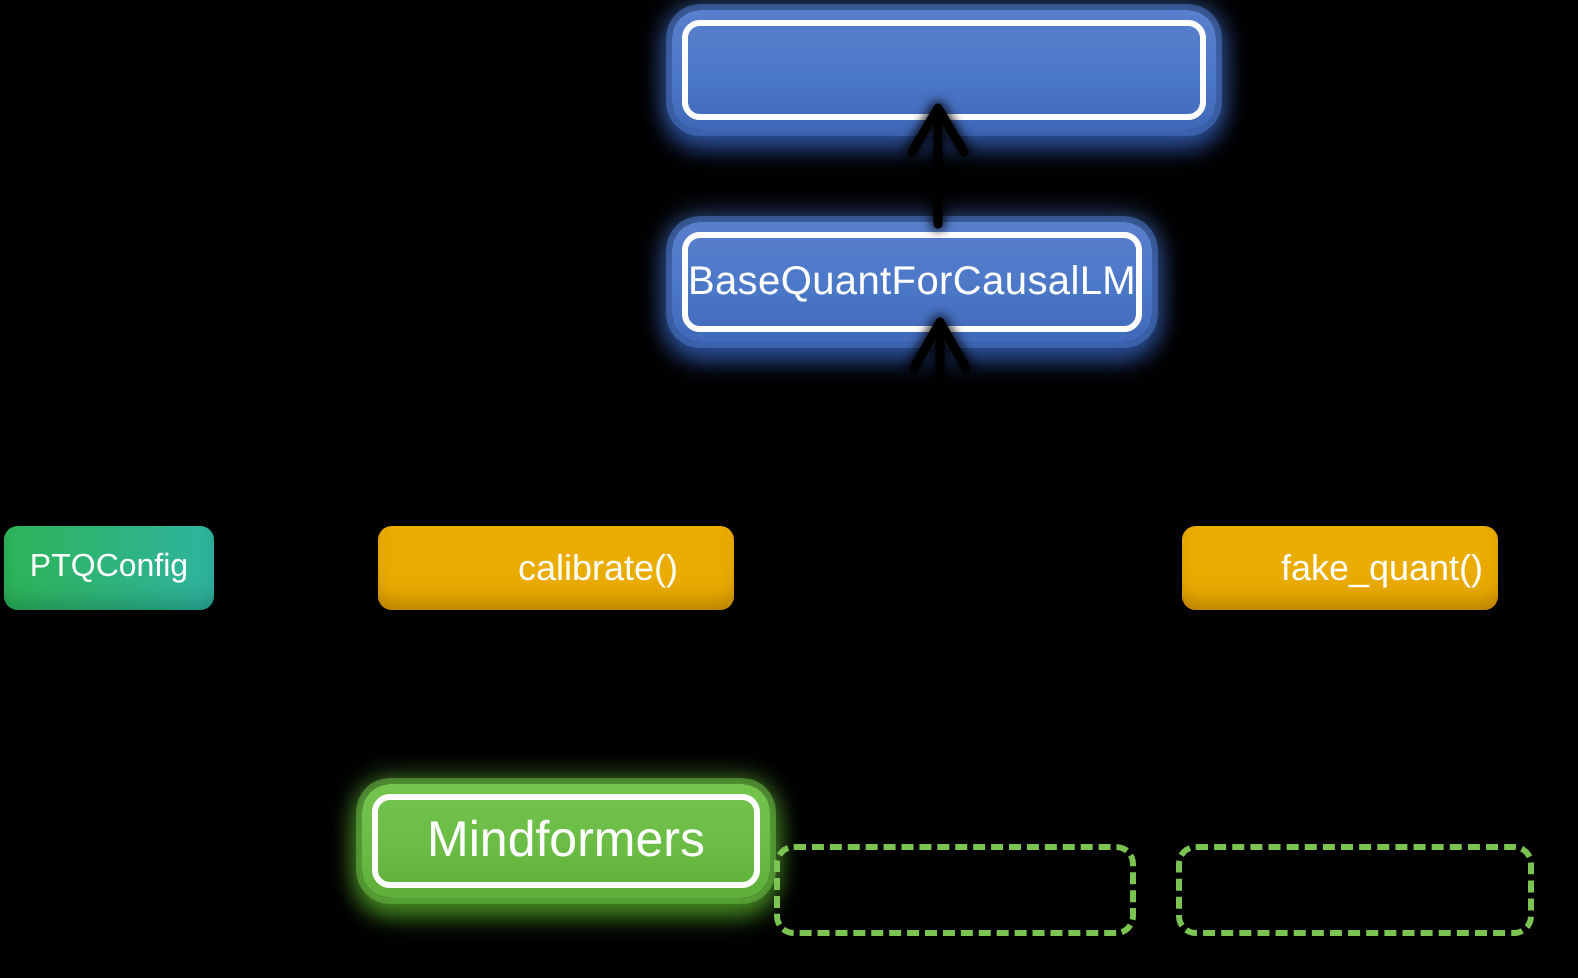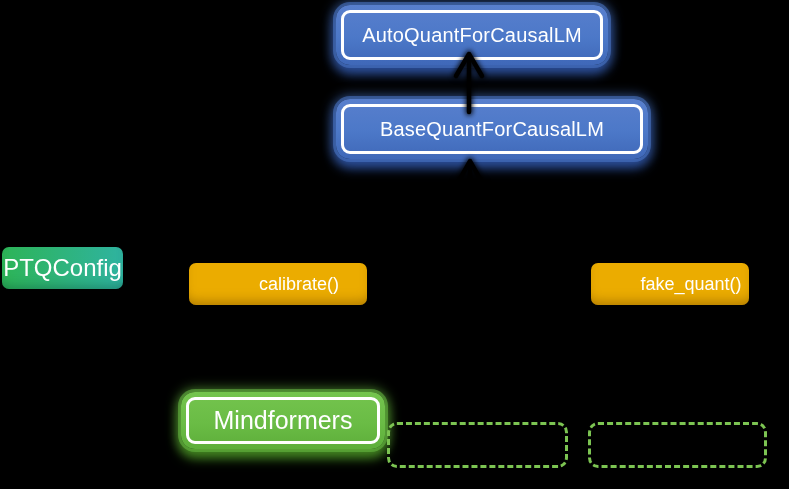--- a/index.html
+++ b/index.html
@@ -35,28 +35,28 @@
     letter-spacing: 0.2px;
   }
   .cls .inner-border {
     position: absolute;
     inset: 5px;
     border: 3px solid #ffffff;
     border-radius: 9px;
     pointer-events: none;
   }
   .cls-autoquant { left: 336px; top: 5px;   width: 272px; height: 60px; }
-  .cls-basequant { left: 336px; top: 99px; width: 312px; height: 60px; }
+  .cls-basequant { left: 336px; top: 111px; width: 240px; height: 60px; }
   
   .ptq {
-    left: 2px; top: 247px; width: 121px; height: 42px;
+    left: 2px; top: 263px; width: 105px; height: 42px;
     background: linear-gradient(90deg, #2db457, #2fb3a0);
     border-radius: 7px;
     box-shadow: inset 0 -8px 12px -6px rgba(0,60,45,0.4);
-    font-size: 24px;
+    font-size: 16px;
   }
   
   .method {
     top: 263px; height: 42px;
     background: #ebac00;
     border-radius: 7px;
     box-shadow: inset 0 -9px 12px -6px rgba(132,86,0,0.6);
     font-size: 18px;
     padding-left: 42px;
   }
@@ -97,21 +97,20 @@
     pointer-events: none;
   }
 </style>
 </head>
 <body>
 
 <div class="canvas">
 
   <div class="node cls cls-autoquant">
     <span class="inner-border"></span>
-    <span>AutoQuantForCausalLM</span>
   </div>
 
   <div class="node cls cls-basequant">
     <span class="inner-border"></span>
     <span>BaseQuantForCausalLM</span>
   </div>
 
   <svg class="arrows" viewBox="0 0 789 489">
     <defs>
       <filter id="soft" x="-60%" y="-60%" width="220%" height="220%">

